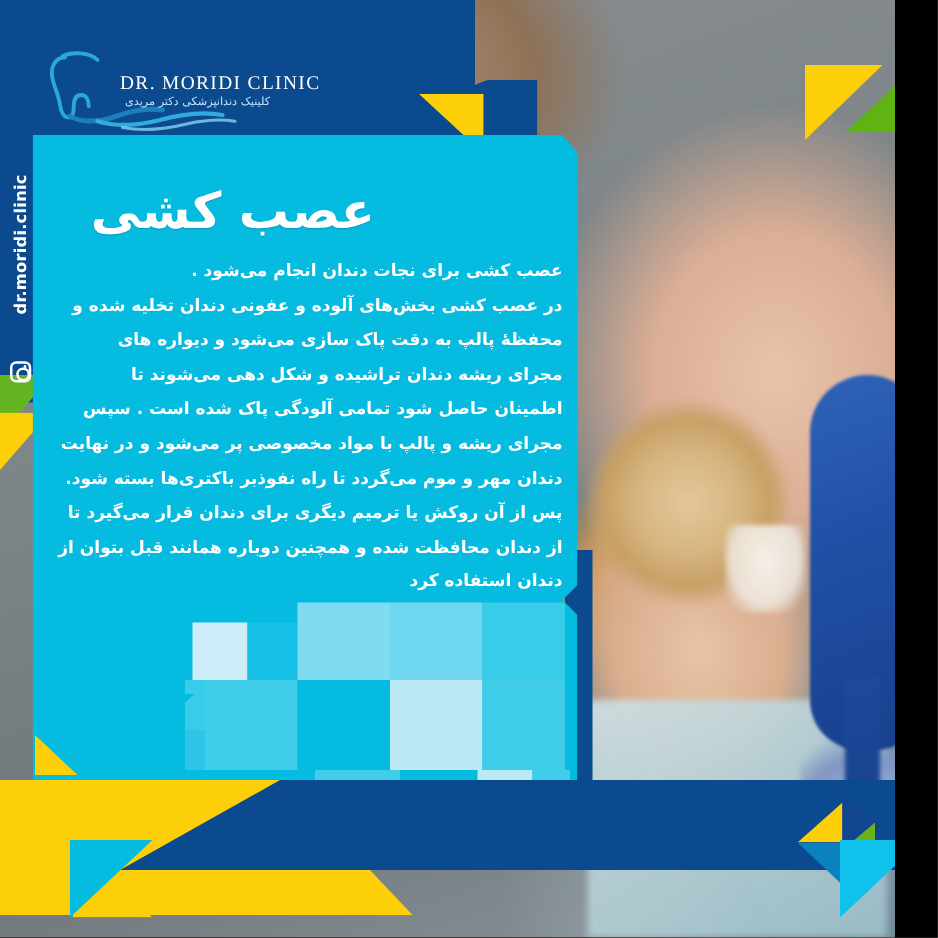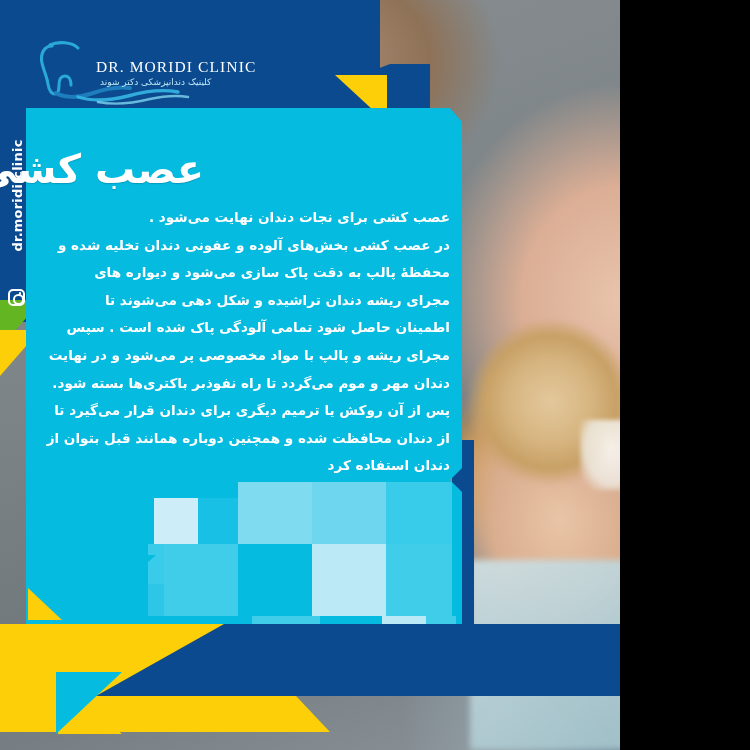--- a/index.html
+++ b/index.html
@@ -1,21 +1,21 @@
 <!DOCTYPE html>
 <html><head>
 <meta charset="utf-8">
 <style>
   * { margin:0; padding:0; box-sizing:border-box; }
   html,body{ background:#000; }
   body{ font-family:"DejaVu Sans","Liberation Sans",sans-serif; }
 
   #poster{
     position:relative;
-    width:620px; height:750px;
+    width:716px; height:750px;
     overflow:hidden;
     background:#737373;
   }
 
   
   .photo{ position:absolute; inset:0; overflow:hidden; }
   .photo-base{
     position:absolute; inset:0;
     background:
       radial-gradient(ellipse 260px 300px at 620px 300px, #e8c3ab 0%, #dbae95 38%, rgba(180,150,135,0) 72%),
@@ -328,30 +328,30 @@
   <div class="logo">
     <svg width="190" height="70" viewBox="0 0 190 70">
       <path d="M14 10 C6 10 2 18 4 27 C6 36 9 40 10 48 C11 54 13 58 17 58 C20 58 21 54 21 49
                C21 43 23 40 27 40 C31 40 33 44 33 49" fill="none" stroke="#2aa8d8" stroke-width="3.1" stroke-linecap="round"></path>
       <path d="M12 9 C20 5 34 6 40 12" fill="none" stroke="#2aa8d8" stroke-width="3.1" stroke-linecap="round"></path>
       <path d="M18 57 C26 62 40 62 52 58 C66 53 78 50 92 52" fill="none" stroke="#1f7fc0" stroke-width="4" stroke-linecap="round" opacity=".95"></path>
       <path d="M40 61 C56 66 74 64 90 60 C108 55 124 53 140 56" fill="none" stroke="#35b6e4" stroke-width="3.4" stroke-linecap="round" opacity=".9"></path>
       <path d="M60 66 C76 69 96 67 112 63 C126 60 138 59 150 61" fill="none" stroke="#7fd6ef" stroke-width="2.4" stroke-linecap="round" opacity=".8"></path>
     </svg>
     <div class="logo-en">DR. MORIDI CLINIC</div>
-    <div class="logo-fa">کلینیک دندانپزشکی دکتر شوند</div>
+    <div class="logo-fa">کلینیک دندانپزشکی دکتر مریدی</div>
   </div>
 
   <div class="ig-wrap">
     <div class="ig-text">dr.moridi.clinic</div>
     <div class="ig-icon"></div>
   </div>
 
   <div class="title">
     <span class="title-inner">عصب کشی</span>
   </div>
 
   <div class="body-text">
-    <p>عصب کشی برای نجات دندان نهایت می‌شود .</p>
+    <p>عصب کشی برای نجات دندان انجام می‌شود .</p>
     <p>در عصب کشی بخش‌های آلوده و عفونی دندان تخلیه شده و محفظهٔ پالپ به دقت پاک سازی می‌شود و دیواره های مجرای ریشه دندان تراشیده و شکل دهی می‌شوند تا اطمینان حاصل شود تمامی آلودگی پاک شده است . سپس مجرای ریشه و پالپ با مواد مخصوصی پر می‌شود و در نهایت دندان مهر و موم می‌گردد تا راه نفوذبر باکتری‌ها بسته شود. پس از آن روکش یا ترمیم دیگری برای دندان قرار می‌گیرد تا از دندان محافظت شده و همچنین دوباره همانند قبل بتوان از دندان استفاده کرد</p>
   </div>
 
 </div>
 
 </body></html>

